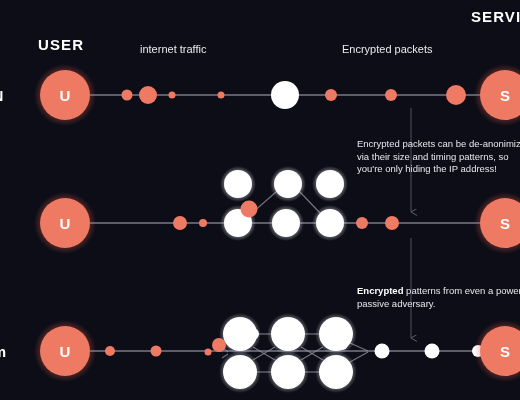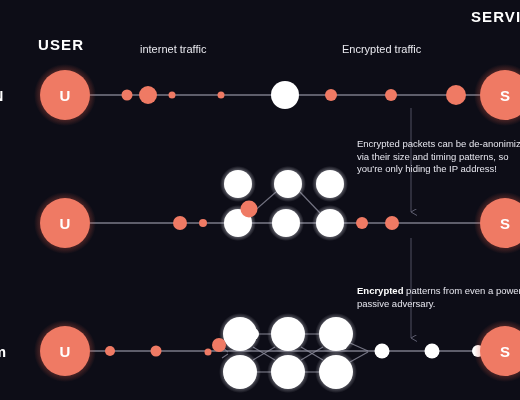--- a/index.html
+++ b/index.html
@@ -175,18 +175,18 @@
   </svg>
 
   <div class="hdr" id="hdr-user">USER</div>
   <div class="hdr" id="hdr-service">SERVIC</div>
 
   <div class="rowlabel" id="lbl-vpn">PN</div>
 
   <div class="rowlabel" id="lbl-nym">ym</div>
 
   <div class="flowlabel" id="flow-internet">internet traffic</div>
-  <div class="flowlabel" id="flow-encrypted">Encrypted traffic</div>
+  <div class="flowlabel" id="flow-encrypted">Encrypted packets</div>
 
   <div class="note" id="note-1">Encrypted packets can be de-anonimized via their size and timing patterns, so you're only hiding the IP address!</div>
   <div class="note" id="note-2"><b>Encrypted</b><span> patterns from even a powerful passive adversary.</span></div>
 
 </div>
 
 </body></html>

